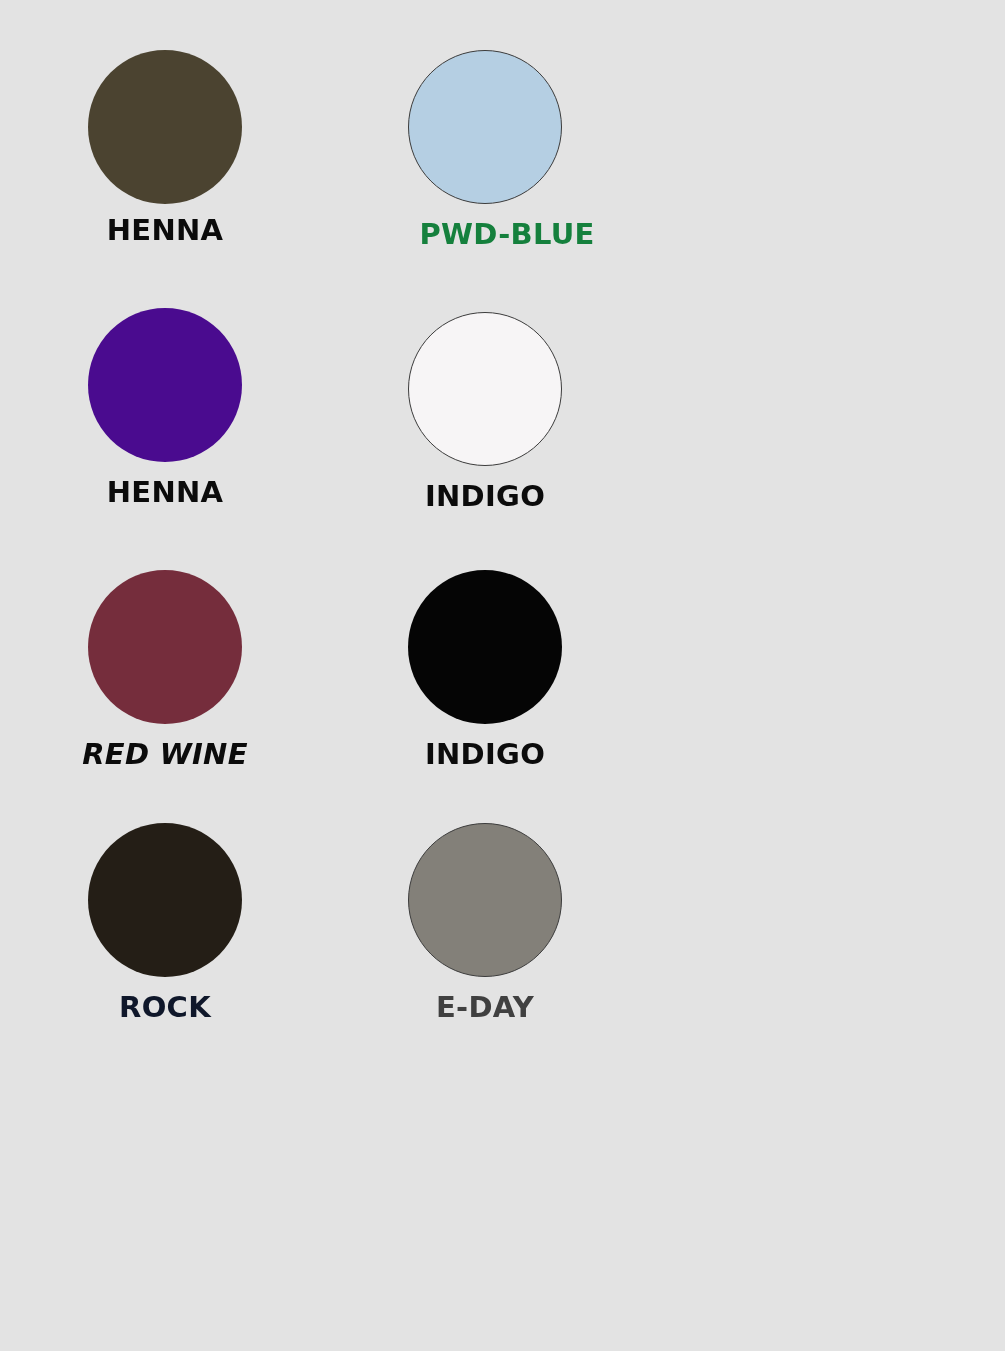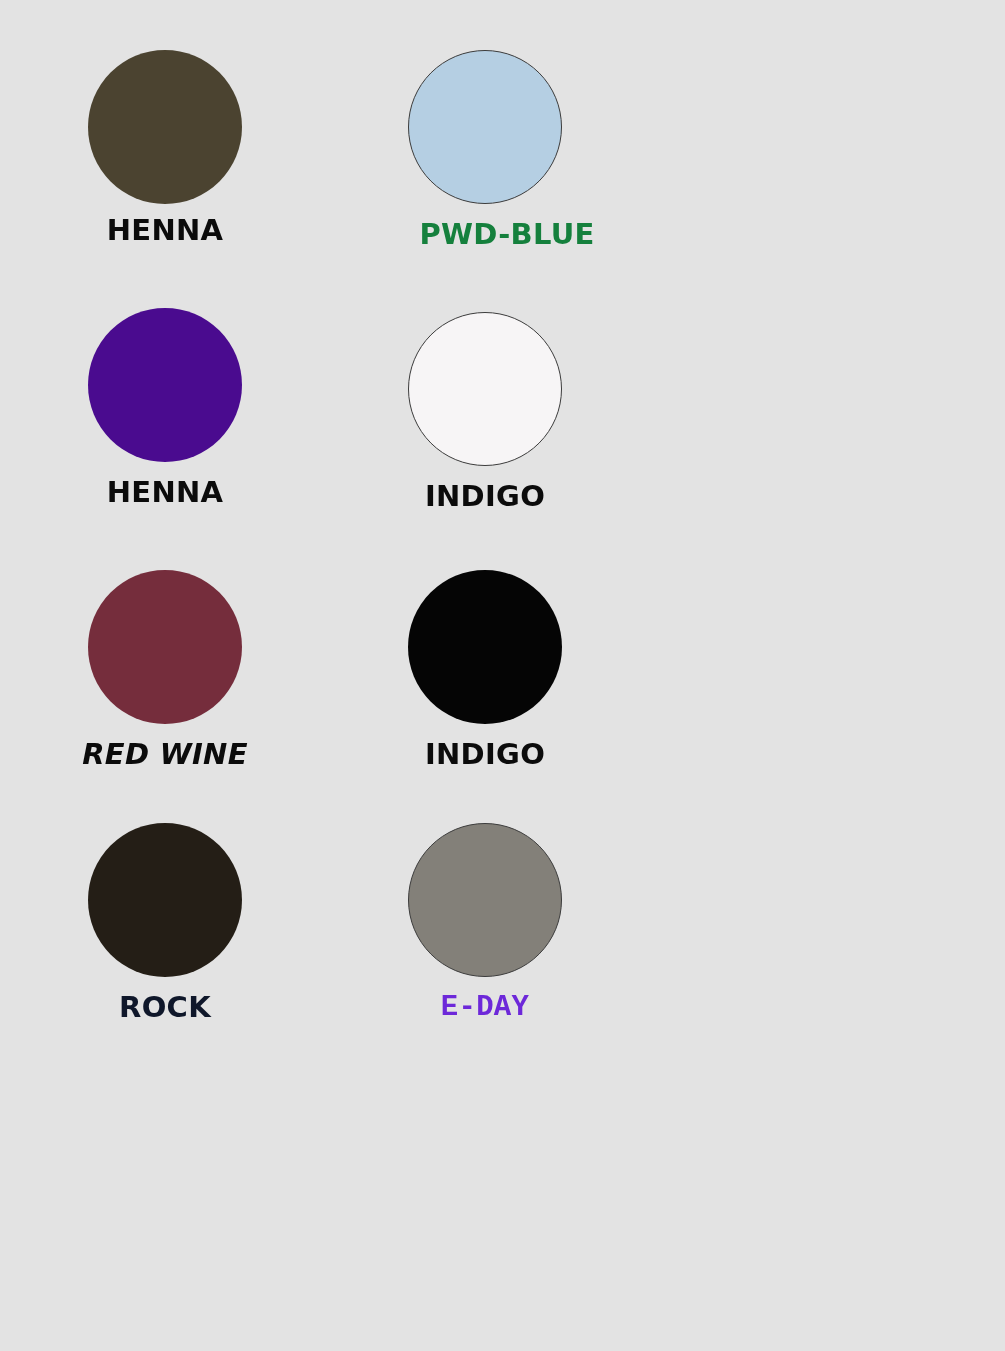--- a/index.html
+++ b/index.html
@@ -115,20 +115,20 @@
       <span class="swatch-label" style="color: rgb(11, 11, 11);">INDIGO</span>
     </div>
 
     <div class="swatch-cell row-3">
       <span class="swatch-dot" style="background-color:#241e16;"></span>
       <span class="swatch-label" style="color: #0f172a;">ROCK</span>
     </div>
 
     <div class="swatch-cell row-3">
       <span class="swatch-dot outlined" style="background-color:#838079;"></span>
-      <span class="swatch-label" style="color: #6d28d9; font-family: Liberation Mono, monospace;">E-DAY</span>
+      <span class="swatch-label" style="color: #404040;">E-DAY</span>
     </div>
 
   </div>
 
   <div class="empty-area"></div>
 
 </div>
 
 </body></html>

